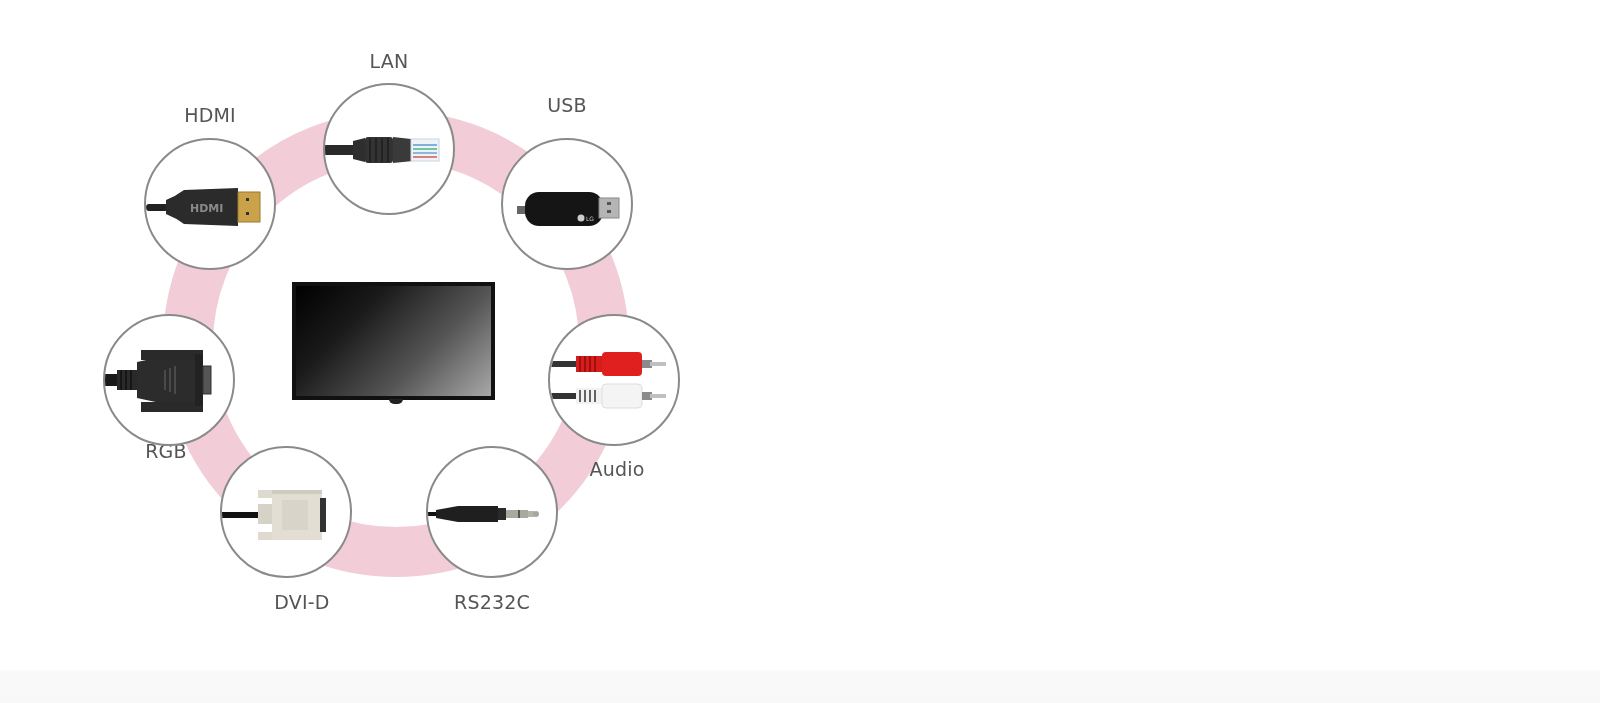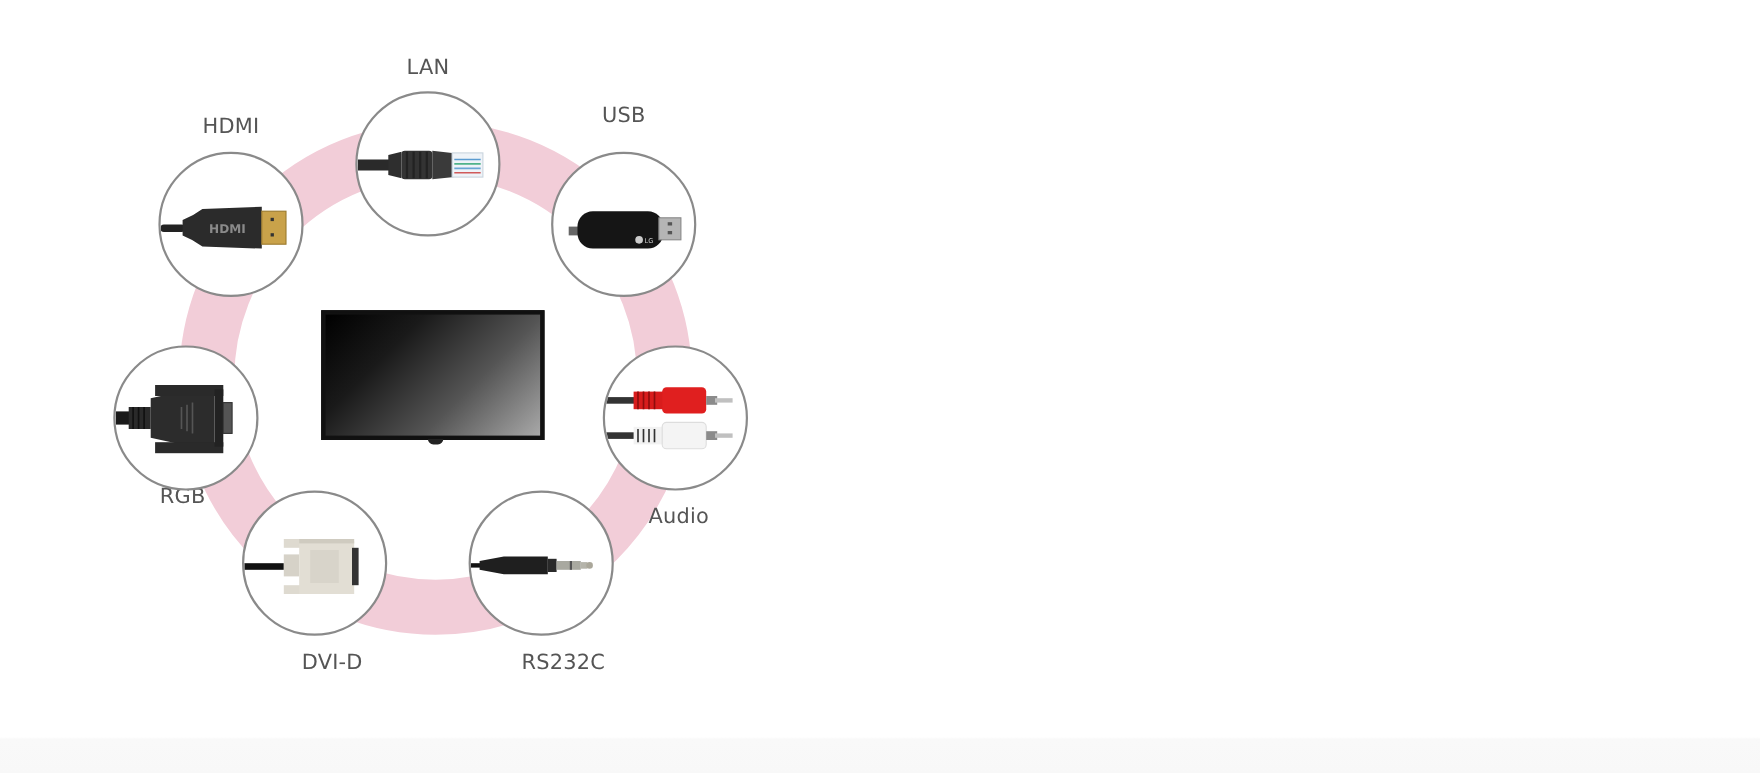--- a/index.html
+++ b/index.html
@@ -151,21 +151,21 @@
     <rect x="36" y="42" width="16" height="8" fill="#dedad0"></rect>
     <rect x="36" y="84" width="16" height="8" fill="#dedad0"></rect>
     <rect x="36" y="56" width="14" height="20" fill="#d6d2c8"></rect>
     <rect x="50" y="44" width="50" height="48" fill="#e2ded4"></rect>
     <rect x="60" y="52" width="26" height="30" fill="#d8d4ca"></rect>
     <rect x="98" y="50" width="6" height="34" fill="#333"></rect>
     <rect x="50" y="42" width="50" height="4" fill="#cfcbc0"></rect>
   </svg>
 </div>
 
-<div class="label" style="left:492px; top:591px;margin-left:20px;">RS232C</div>
+<div class="label" style="left:492px; top:591px;">RS232C</div>
 <div class="node" style="left:426px; top:446px;">
   <svg viewBox="0 0 128 128">
     <rect x="0" y="64" width="10" height="4" fill="#111"></rect>
     <path d="M8 62 L30 58 L70 58 L70 74 L30 74 L8 70 Z" fill="#1f1f1f"></path>
     <rect x="70" y="60" width="8" height="12" fill="#2a2a2a"></rect>
     <rect x="78" y="62" width="22" height="8" fill="#a9a9a0"></rect>
     <rect x="90" y="62" width="2" height="8" fill="#555"></rect>
     <rect x="100" y="63" width="6" height="6" fill="#b5b4aa"></rect>
     <circle cx="108" cy="66" r="3" fill="#aaa79a"></circle>
   </svg>

